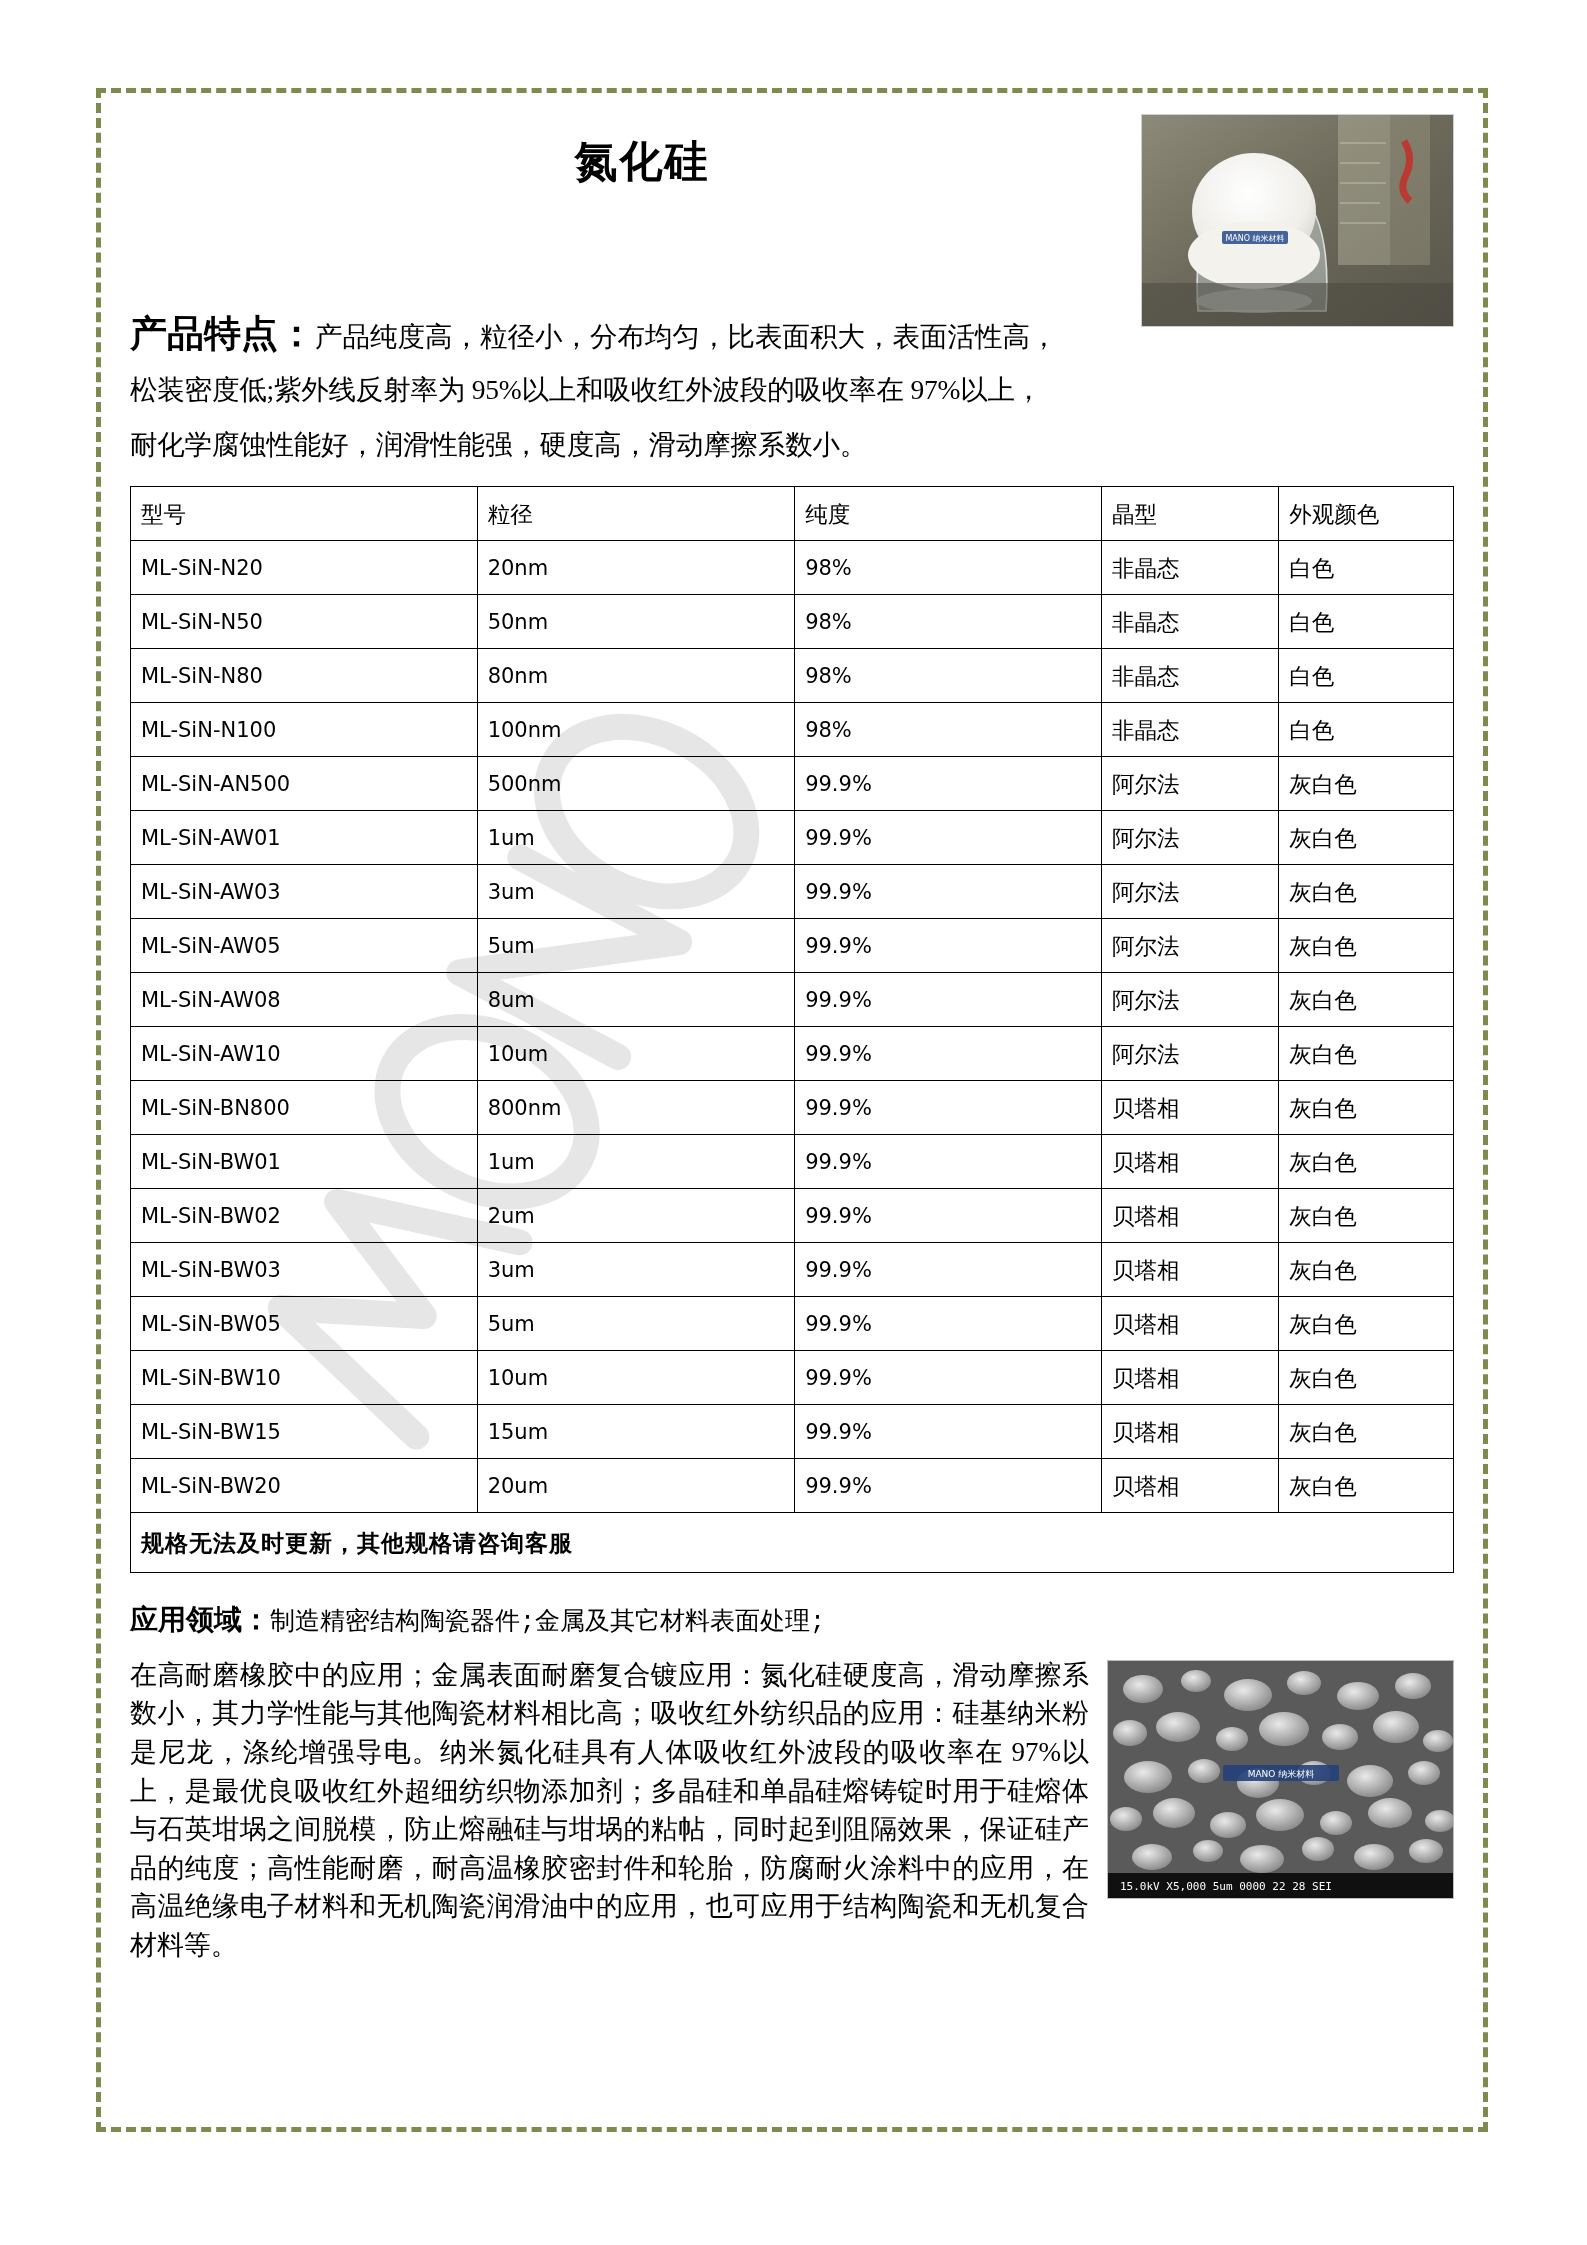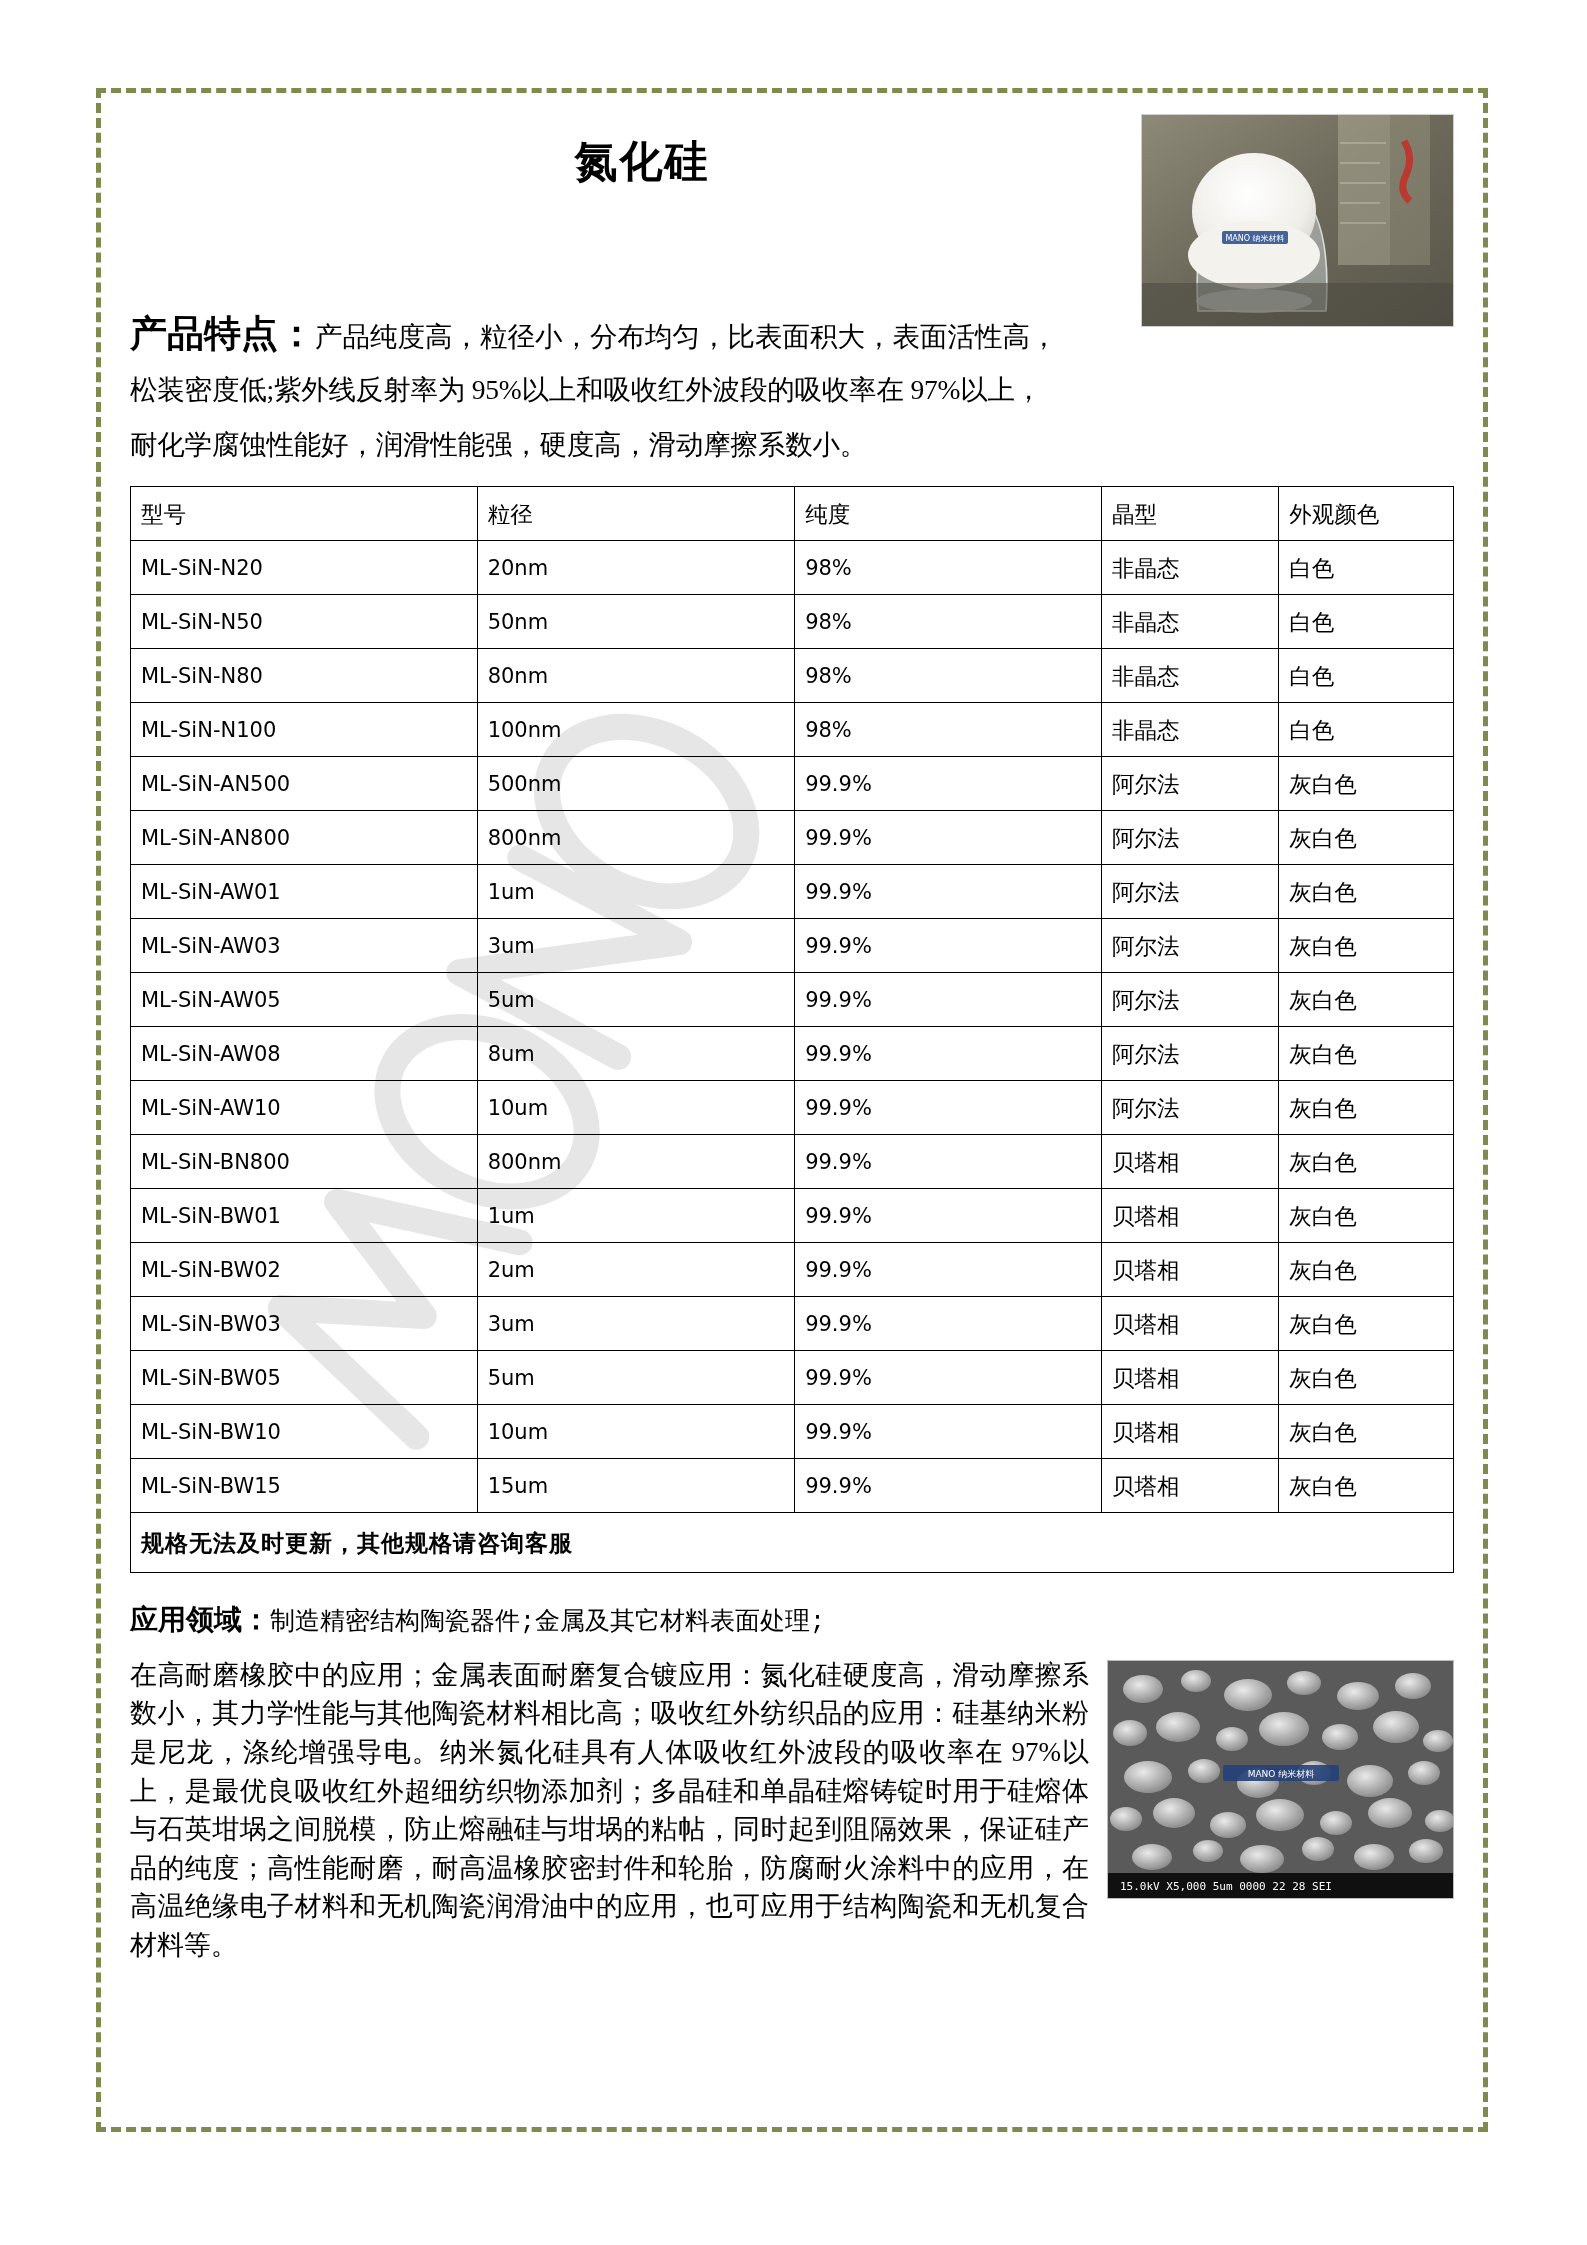--- a/index.html
+++ b/index.html
@@ -316,27 +316,20 @@
             <td class="color">白色</td>
           </tr>
           <tr>
             <td class="model">ML-SiN-AN500</td>
             <td class="size">500nm</td>
             <td class="purity">99.9%</td>
             <td class="crystal">阿尔法</td>
             <td class="color">灰白色</td>
           </tr>
           <tr>
-            <td class="model">ML-SiN-AN800</td>
-            <td class="size">800nm</td>
-            <td class="purity">99.9%</td>
-            <td class="crystal">阿尔法</td>
-            <td class="color">灰白色</td>
-          </tr>
-          <tr>
             <td class="model">ML-SiN-AW01</td>
             <td class="size">1um</td>
             <td class="purity">99.9%</td>
             <td class="crystal">阿尔法</td>
             <td class="color">灰白色</td>
           </tr>
           <tr>
             <td class="model">ML-SiN-AW03</td>
             <td class="size">3um</td>
             <td class="purity">99.9%</td>
@@ -402,20 +395,27 @@
           <tr>
             <td class="model">ML-SiN-BW10</td>
             <td class="size">10um</td>
             <td class="purity">99.9%</td>
             <td class="crystal">贝塔相</td>
             <td class="color">灰白色</td>
           </tr>
           <tr>
             <td class="model">ML-SiN-BW15</td>
             <td class="size">15um</td>
+            <td class="purity">99.9%</td>
+            <td class="crystal">贝塔相</td>
+            <td class="color">灰白色</td>
+          </tr>
+          <tr>
+            <td class="model">ML-SiN-BW20</td>
+            <td class="size">20um</td>
             <td class="purity">99.9%</td>
             <td class="crystal">贝塔相</td>
             <td class="color">灰白色</td>
           </tr>
         </tbody>
       <tfoot>
         <tr>
           <td colspan="5">规格无法及时更新，其他规格请咨询客服</td>
         </tr>
       </tfoot>

